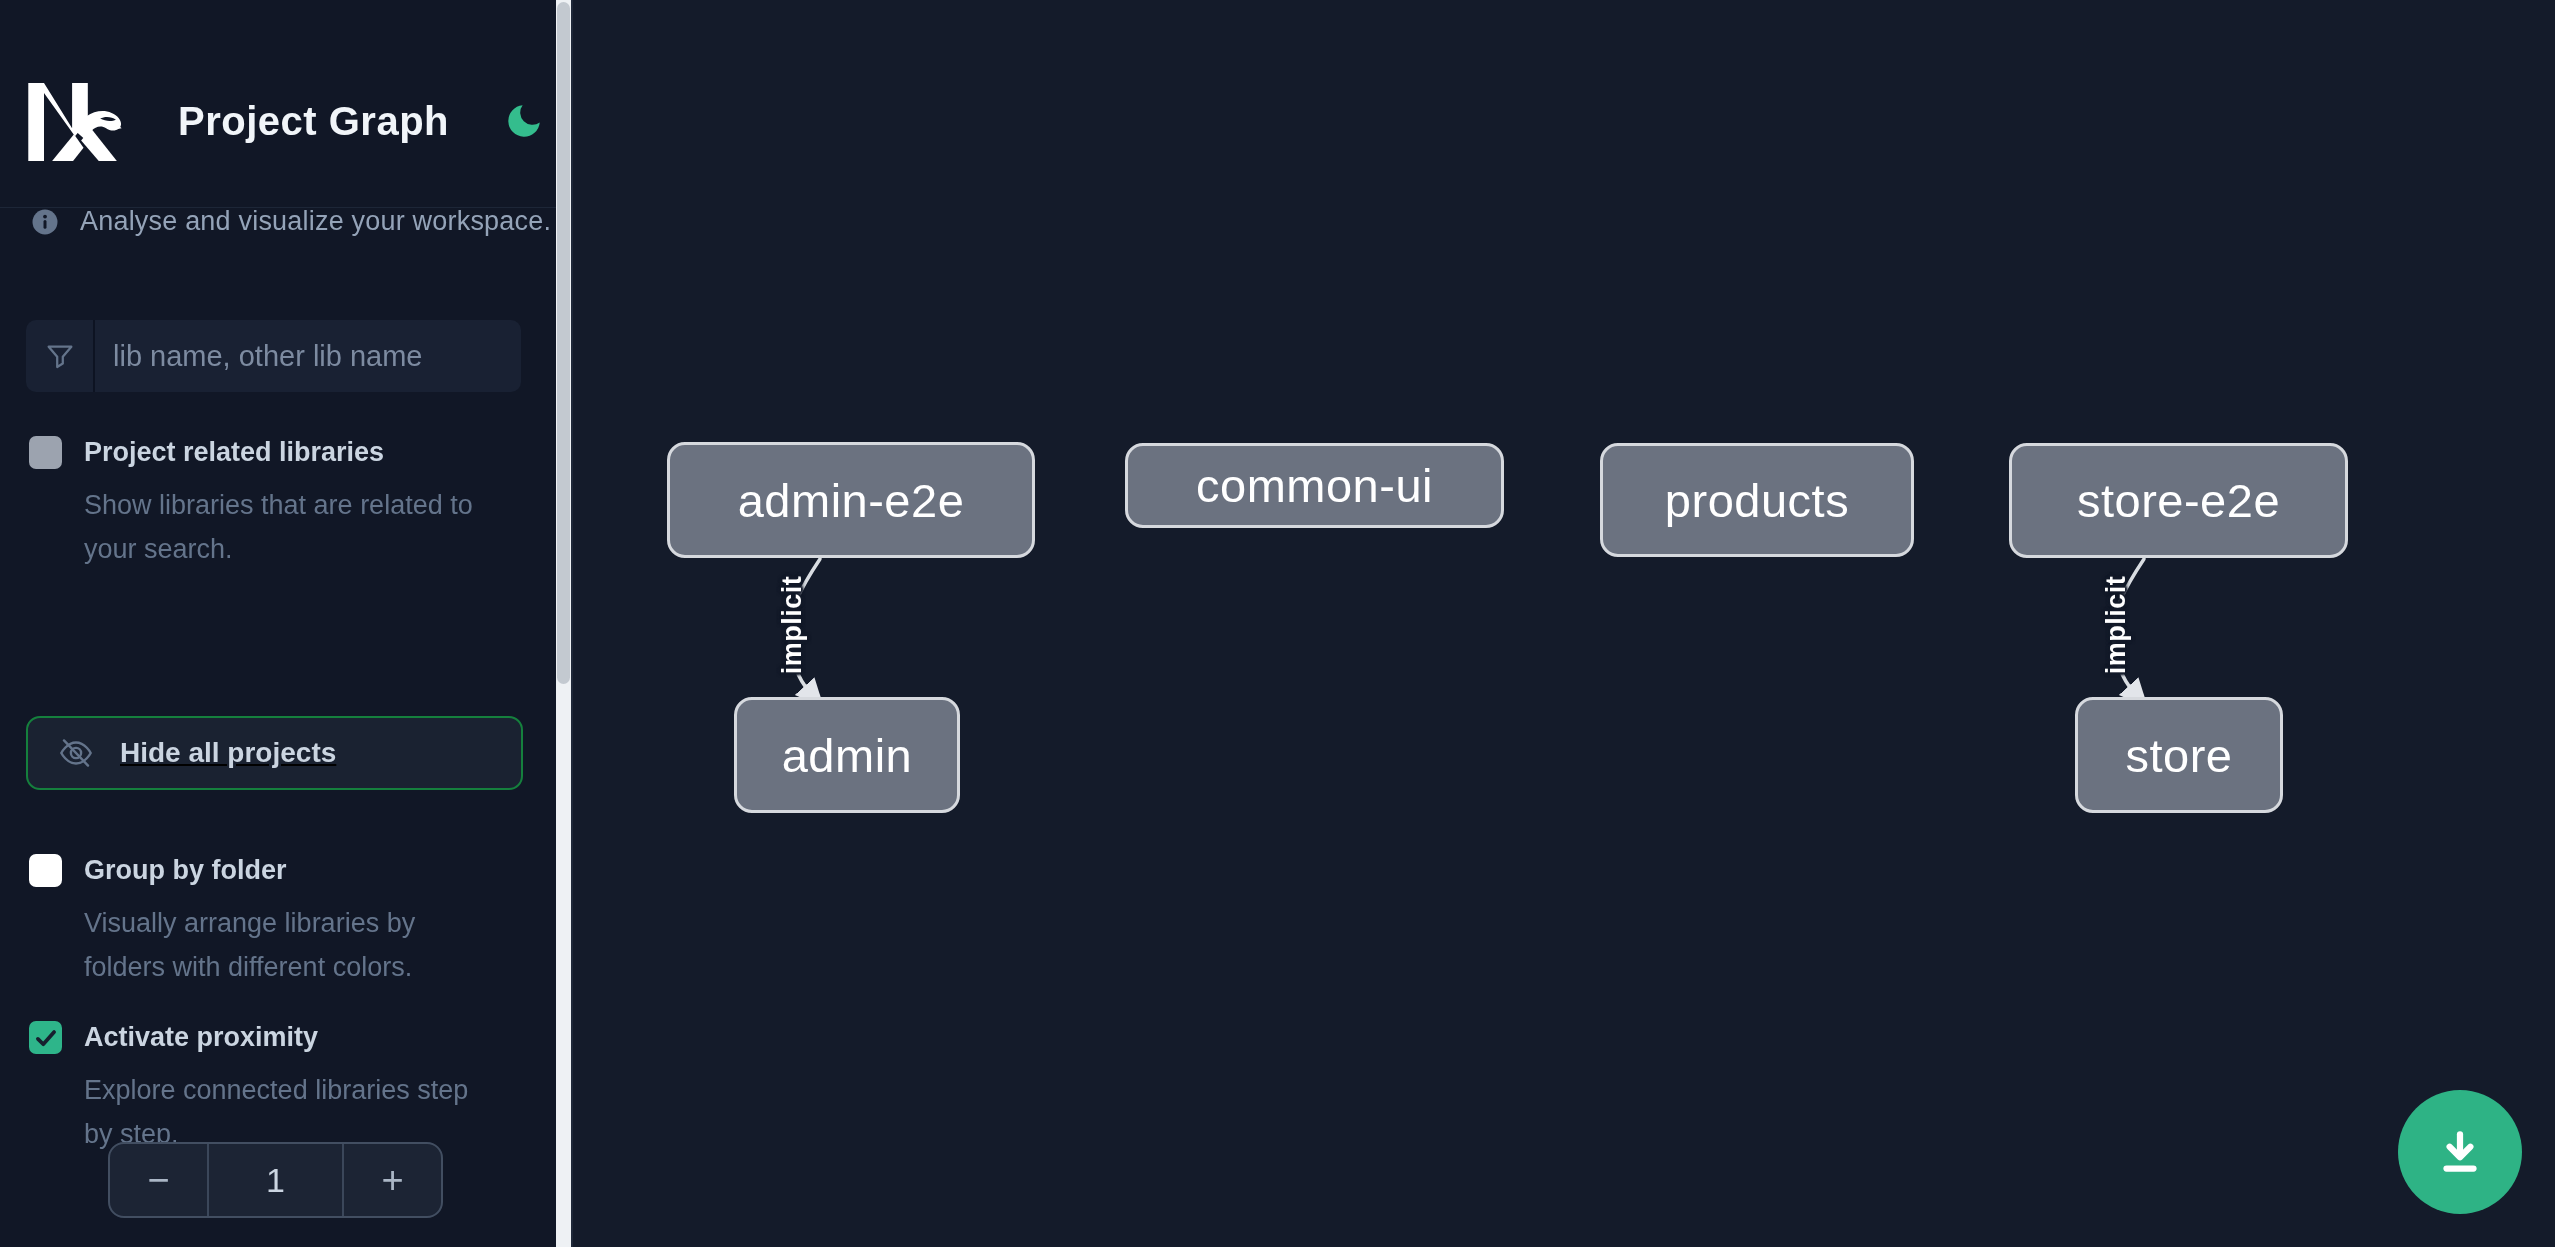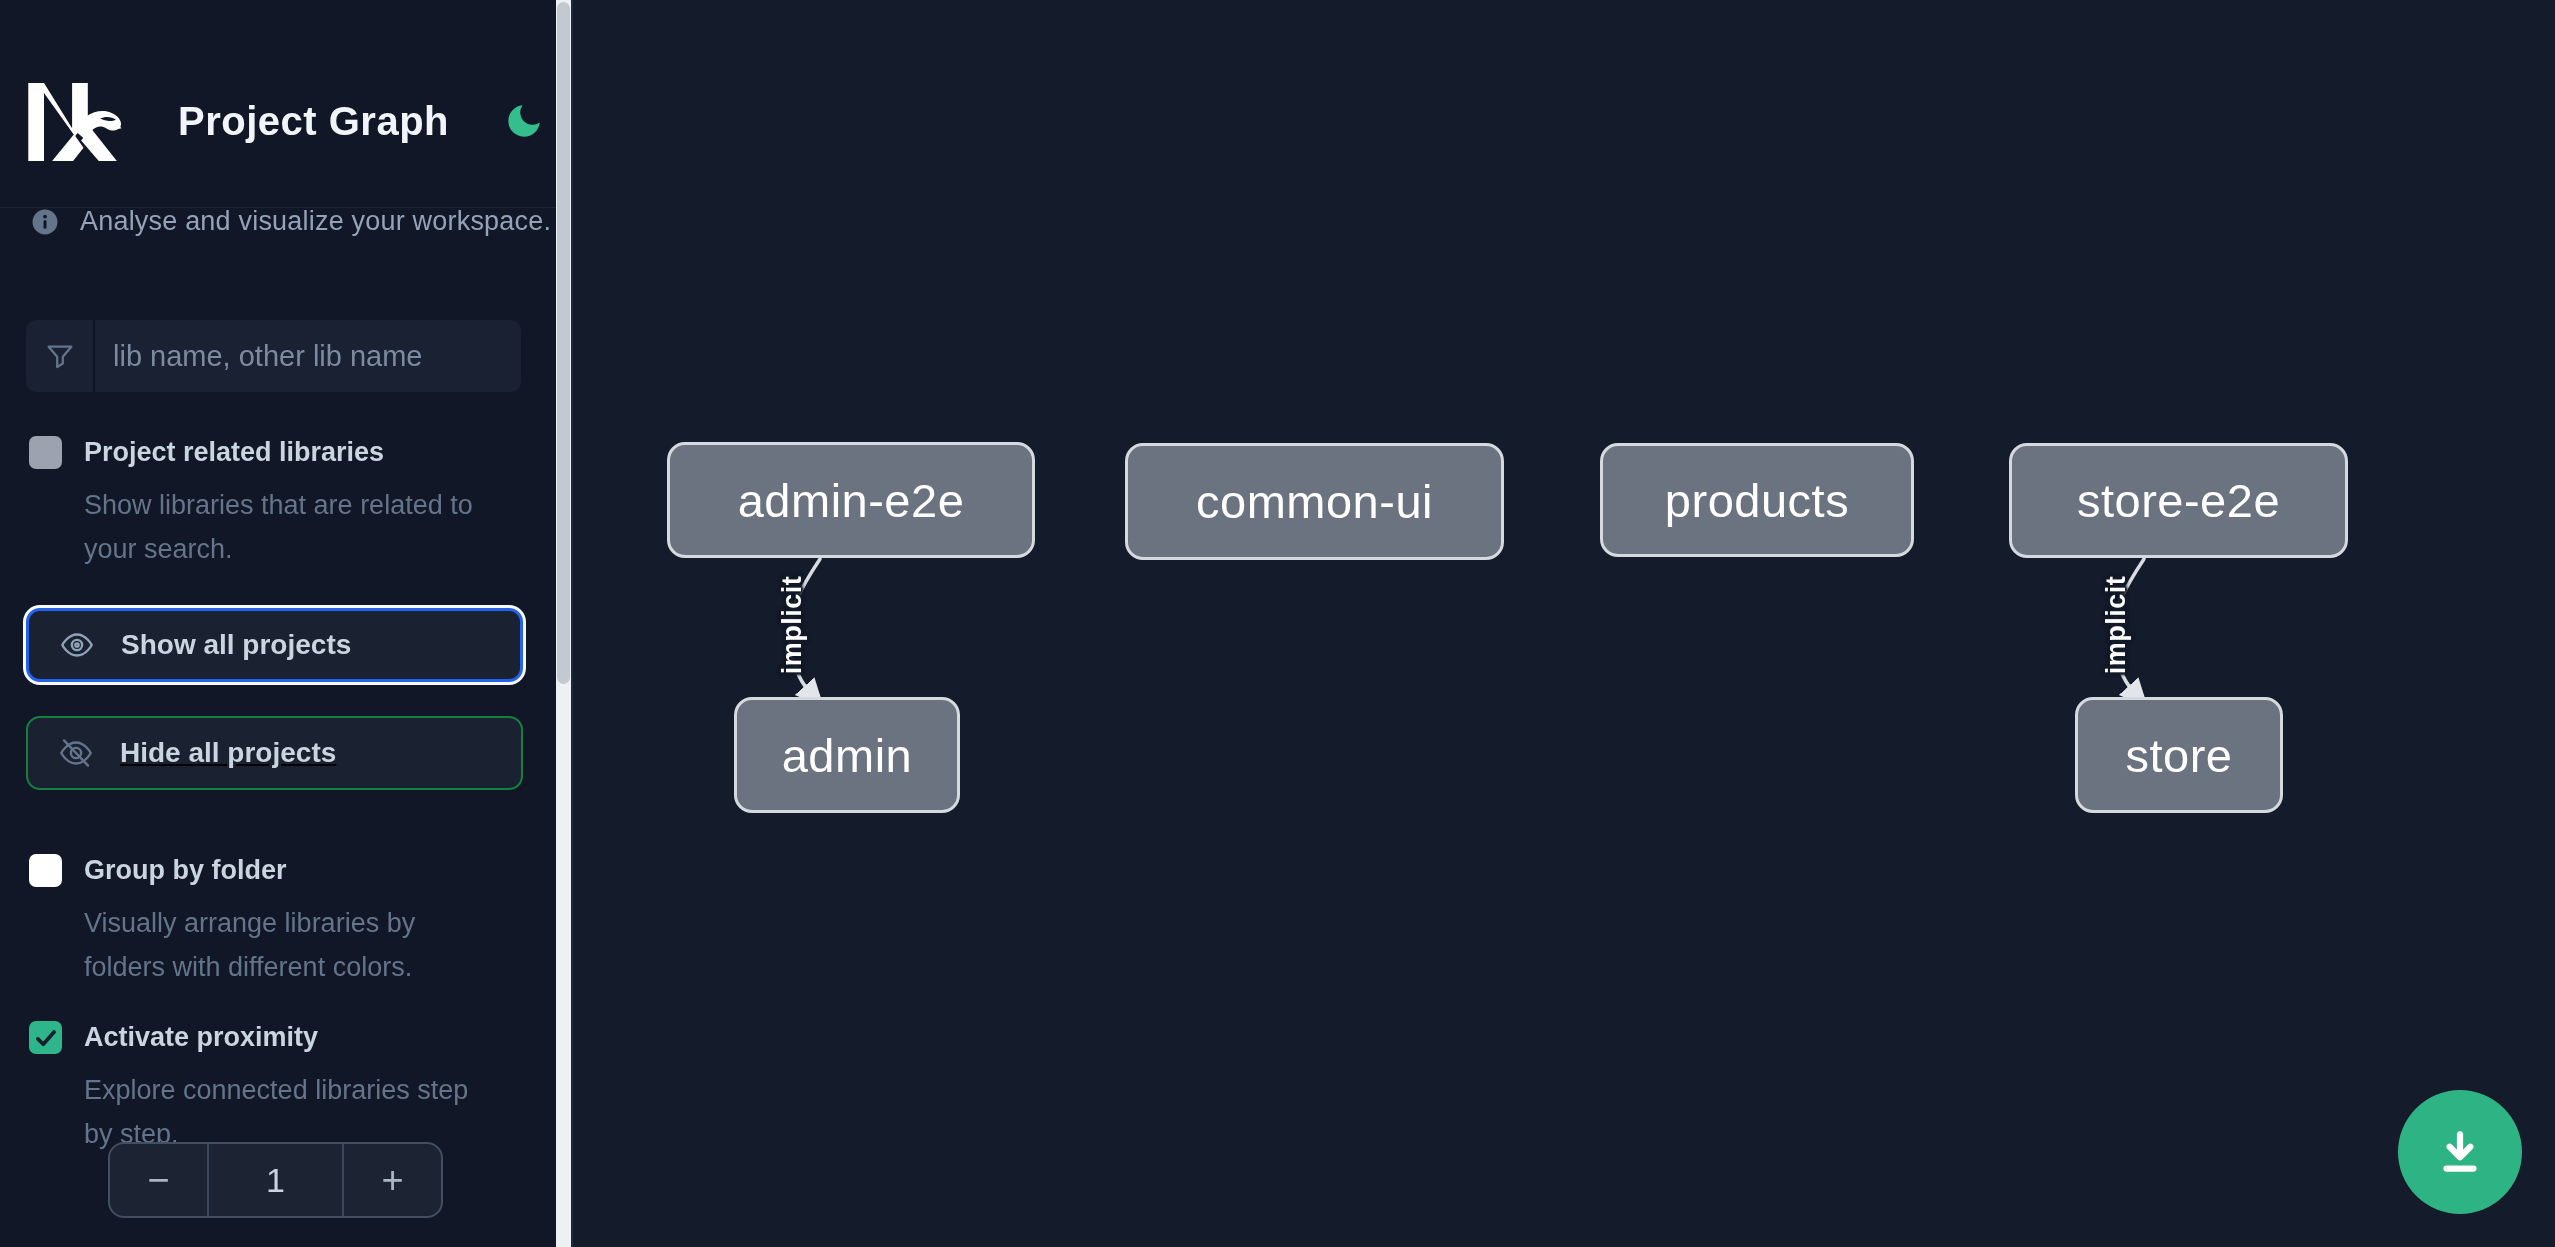--- a/index.html
+++ b/index.html
@@ -73,21 +73,21 @@
   
   .canvas { position:absolute; left:571px; top:0; right:0; bottom:0;
             background:#141b2a; border-left:2px solid #1f2839; z-index:1; }
   .edges { position:absolute; left:0; top:0; width:1984px; height:1247px; }
 
   .node { position:absolute; background:#6b7280; border:3px solid #d6d9de;
           border-radius:18px; display:flex; align-items:center; justify-content:center;
           color:#ffffff; font-size:47px; letter-spacing:0.5px; cursor:pointer;
           white-space:nowrap; }
   .n-admin-e2e { left:94px;   top:442px; width:368px; height:116px; }
-  .n-common-ui { left:552px;  top:443px; width:379px; height:117px; }
+  .n-common-ui { left:552px;  top:443px; width:379px; height:85px; }
   .n-products  { left:1027px; top:443px; width:314px; height:114px; }
   .n-store-e2e { left:1436px; top:443px; width:339px; height:115px; }
   .n-admin     { left:161px;  top:697px; width:226px; height:116px; }
   .n-store     { left:1502px; top:697px; width:208px; height:116px; }
 
   .edge-label { position:absolute; transform:translate(-50%,-50%) rotate(-90deg);
                 font-size:27px; font-weight:700; color:#ffffff; letter-spacing:0.5px;
                 text-shadow:2px 0 2px #141b2a, -2px 0 2px #141b2a, 0 2px 2px #141b2a,
                             0 -2px 2px #141b2a, 2px 2px 3px #141b2a, -2px -2px 3px #141b2a,
                             2px -2px 3px #141b2a, -2px 2px 3px #141b2a; }
@@ -140,28 +140,20 @@
       <input type="text" placeholder="lib name, other lib name" style="">
     </div>
 
     <div class="opt opt-include">
       <span class="cbx cbx-gray"></span>
       <span class="opt-label">Project related libraries</span>
       <span class="opt-desc">Show libraries that are related to
 your search.</span>
     </div>
 
-    <button class="btn btn-show">
-      <svg viewBox="0 0 24 24" fill="none" stroke="#8fa2b8" stroke-width="1.6" stroke-linecap="round" stroke-linejoin="round">
-        <path d="M2.2 12s3.6-7 9.8-7 9.8 7 9.8 7-3.6 7-9.8 7-9.8-7-9.8-7z"></path>
-        <circle cx="12" cy="12" r="3.4"></circle>
-        <circle cx="12" cy="12" r="1.1"></circle>
-      </svg>
-      <span class="btn-label">Show all projects</span>
-    </button>
 
     <button class="btn btn-hide">
       <svg viewBox="0 0 24 24" fill="none" stroke="#64748b" stroke-width="1.6" stroke-linecap="round" stroke-linejoin="round">
         <path d="M2.2 12s3.6-7 9.8-7 9.8 7 9.8 7-3.6 7-9.8 7-9.8-7-9.8-7z"></path>
         <circle cx="12" cy="12" r="3.4"></circle>
         <line x1="4" y1="3.6" x2="20" y2="20.4"></line>
       </svg>
       <span class="btn-label">Hide all projects</span>
     </button>
 

